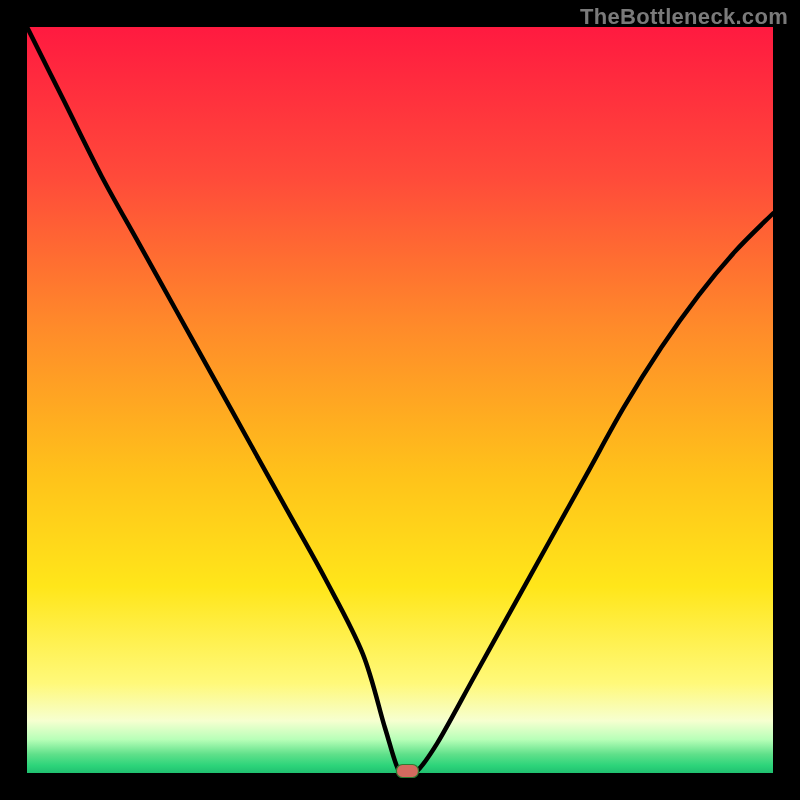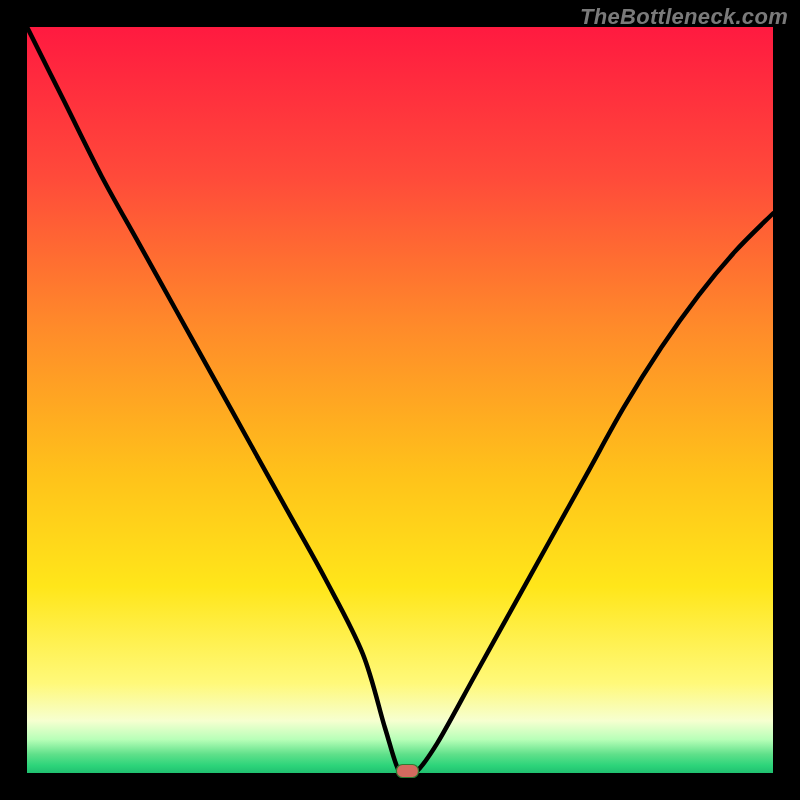--- a/index.html
+++ b/index.html
@@ -25,21 +25,20 @@
     position: absolute;
     right: 12px;
     top: 4px;
     color: #7a7a7a;
     font-family: Arial, Helvetica, sans-serif;
     font-size: 22px;
     font-weight: 600;
     letter-spacing: 0.3px;
     pointer-events: none;
     user-select: none;
-    font-style: italic;
   }
 </style>
 </head>
 <body>
 
 <div class="stage">
   <svg id="svg-root" width="800" height="800" viewBox="0 0 800 800">
     <defs>
       <linearGradient id="bg-grad" x1="0" y1="0" x2="0" y2="1">
           <stop offset="0.00%" stop-color="#ff1a40"></stop>

